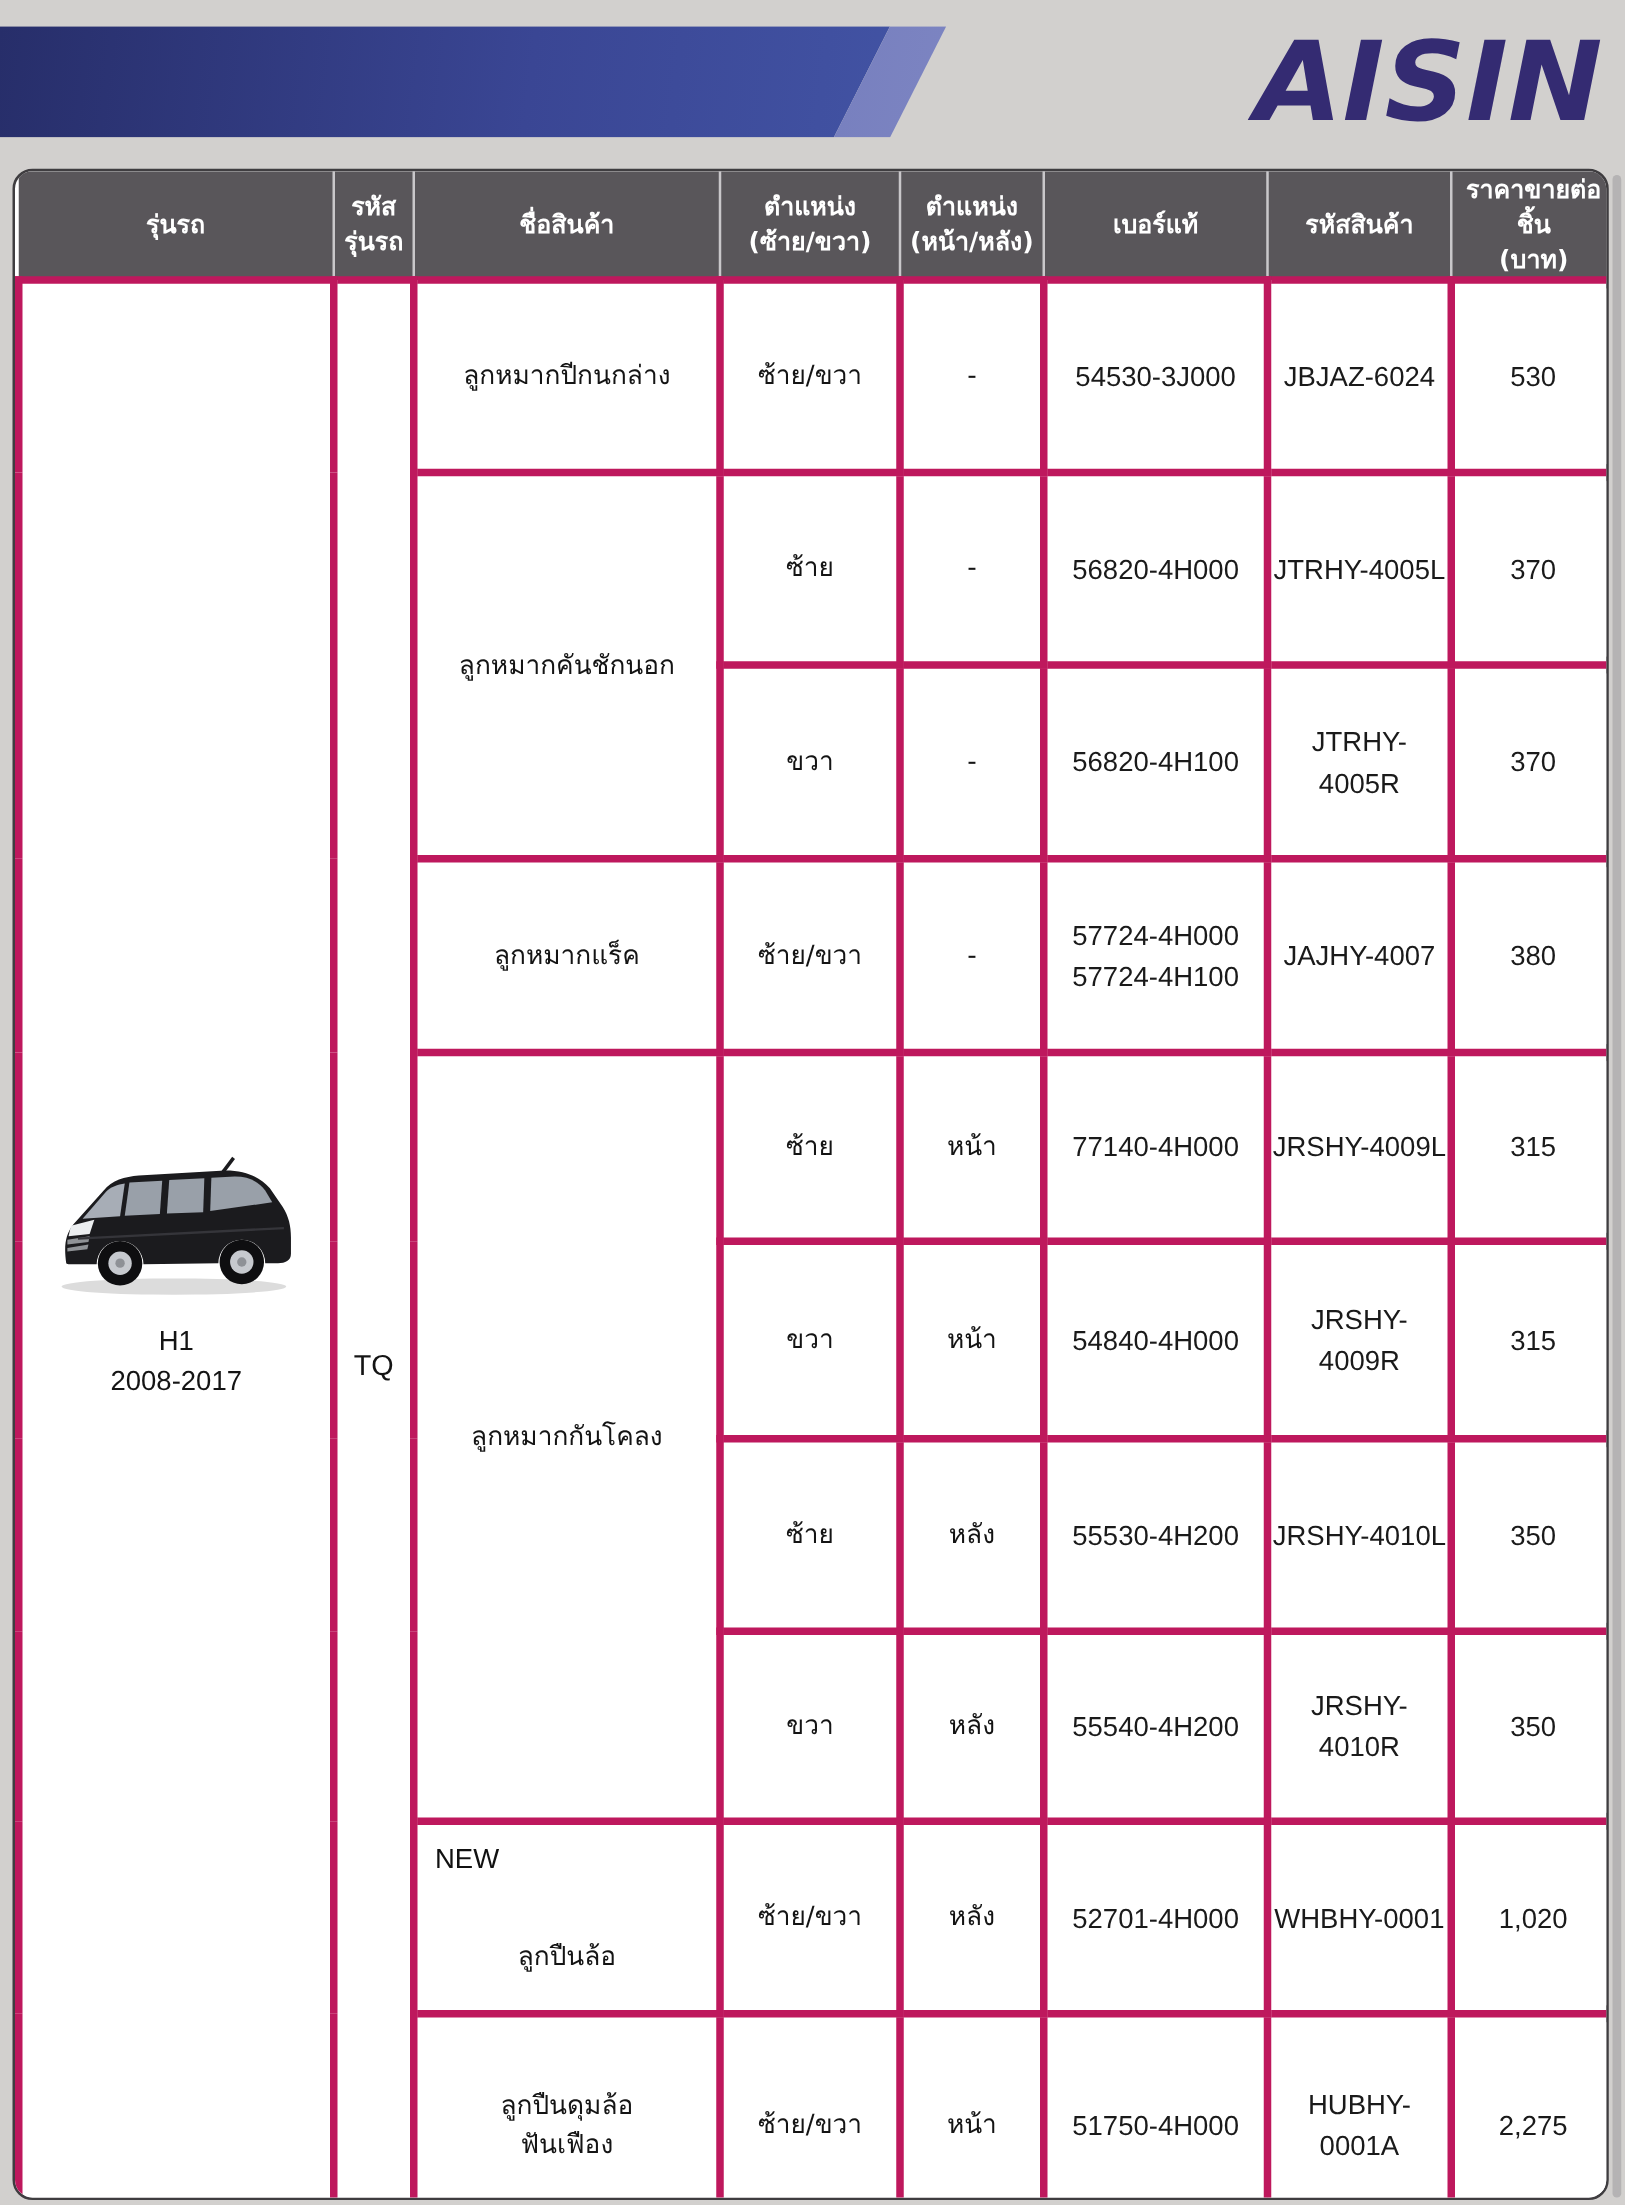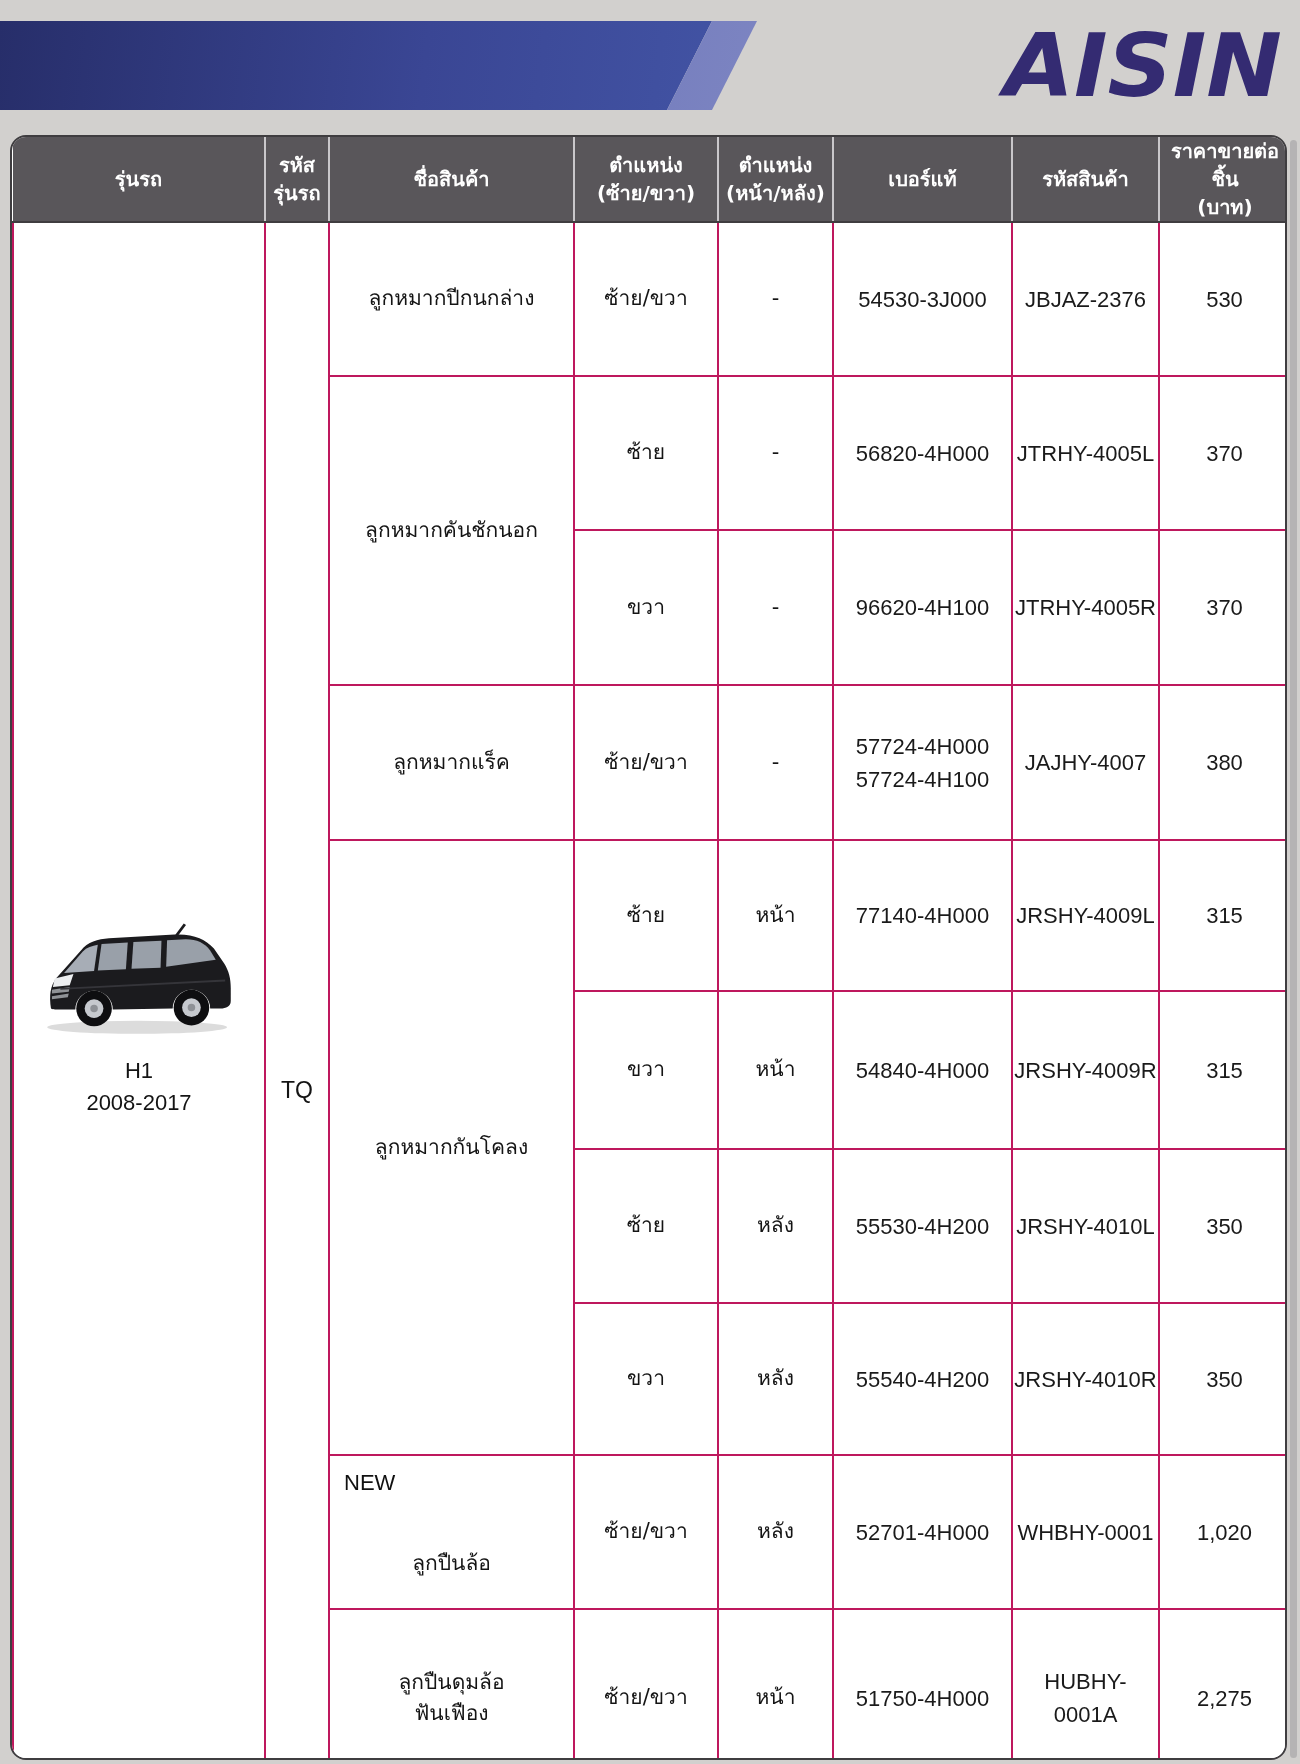--- a/index.html
+++ b/index.html
@@ -42,21 +42,21 @@
   table{width:100%;height:100%;border-collapse:collapse;table-layout:fixed;}
   thead th{
     background:#59565a;color:#ffffff;font-weight:bold;font-size:20px;
     line-height:1.4;text-align:center;vertical-align:middle;
     white-space:pre-line;
     border-right:2px solid #c9c7ca;border-bottom:2px solid #3f3d40;
     padding:0;
   }
   thead th:last-child{border-right:none;}
   tbody td{
-    background:#ffffff;border:2px solid #be185d;
+    background:#ffffff;border:6px solid #be185d;
     text-align:center;vertical-align:middle;
     font-size:21px;color:#141414;white-space:pre-line;line-height:1.5;
     padding:0;
   }
   td.num{font-family:"Liberation Sans","DejaVu Sans",sans-serif;font-size:22px;color:#1a1a1a;border-radius:23px;}
   td.name-cell{font-size:21px;}
   td.badge-cell{position:relative;}
   .new-badge{
     position:absolute;top:10px;left:14px;
     font-family:"Liberation Sans","DejaVu Sans",sans-serif;
@@ -143,35 +143,35 @@
 2008-2017</div>
         </div>
       </td>
       <td rowspan="10">
         <span class="code-inner">TQ</span>
       </td>
       <td class="name-cell">ลูกหมากปีกนกล่าง</td>
       <td>ซ้าย/ขวา</td>
       <td>-</td>
       <td class="num">54530-3J000</td>
-      <td class="num">JBJAZ-2376</td>
+      <td class="num">JBJAZ-6024</td>
       <td class="num">530</td>
     </tr>
     <tr style="height:154px">
       <td class="name-cell" rowspan="2">ลูกหมากคันชักนอก</td>
       <td>ซ้าย</td>
       <td>-</td>
       <td class="num">56820-4H000</td>
       <td class="num">JTRHY-4005L</td>
       <td class="num">370</td>
     </tr>
     <tr style="height:155px">
       <td>ขวา</td>
       <td>-</td>
-      <td class="num">96620-4H100</td>
+      <td class="num">56820-4H100</td>
       <td class="num">JTRHY-4005R</td>
       <td class="num">370</td>
     </tr>
     <tr style="height:155px">
       <td class="name-cell">ลูกหมากแร็ค</td>
       <td>ซ้าย/ขวา</td>
       <td>-</td>
       <td class="num">57724-4H000
 57724-4H100</td>
       <td class="num">JAJHY-4007</td>

